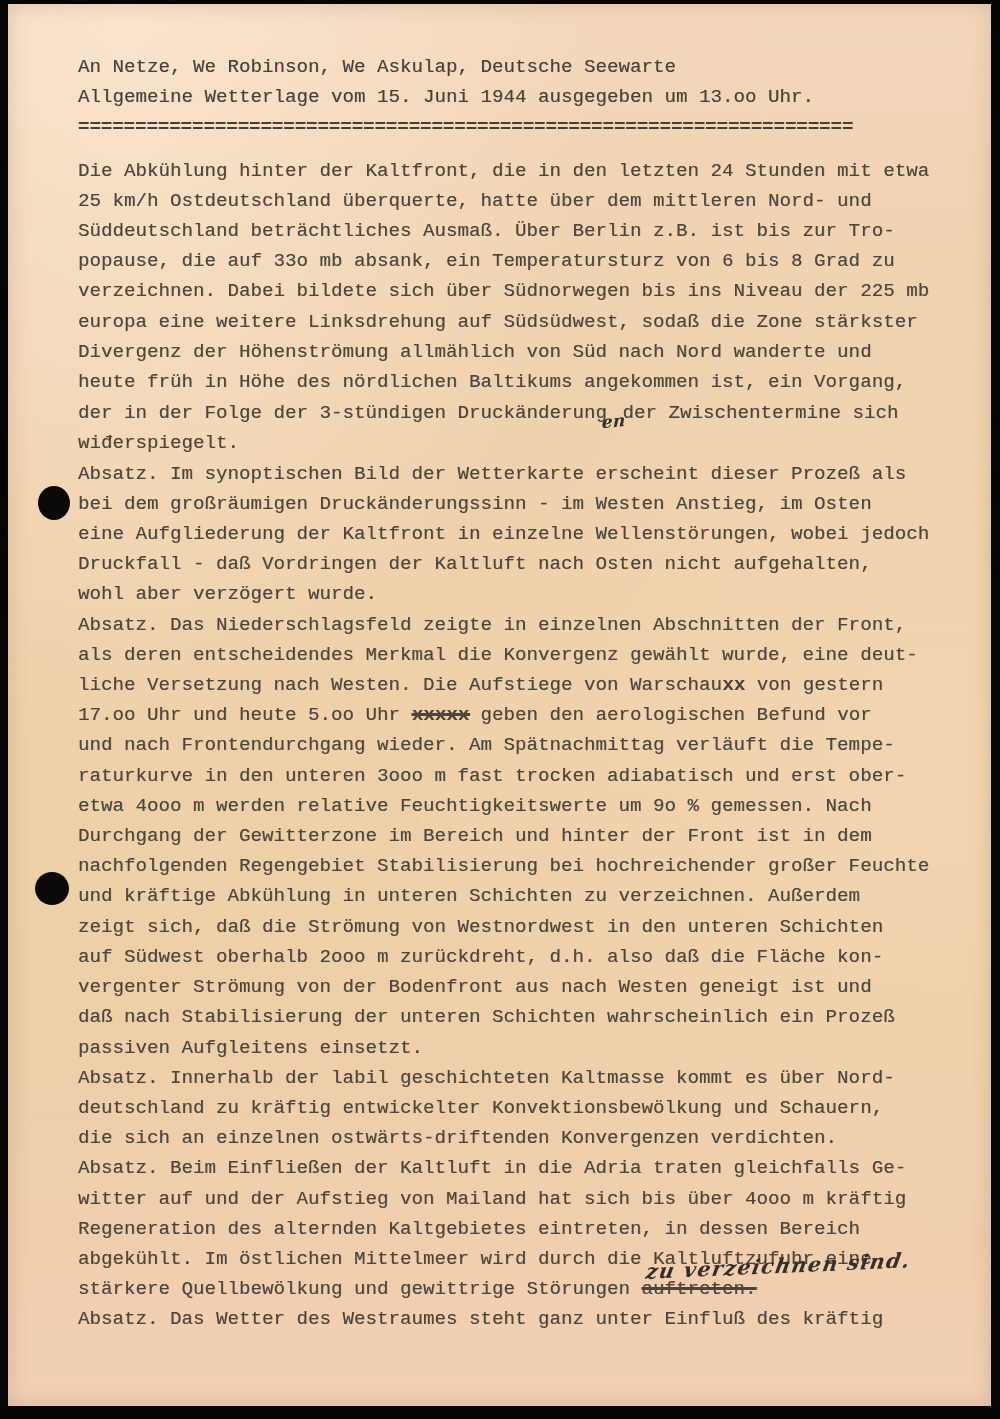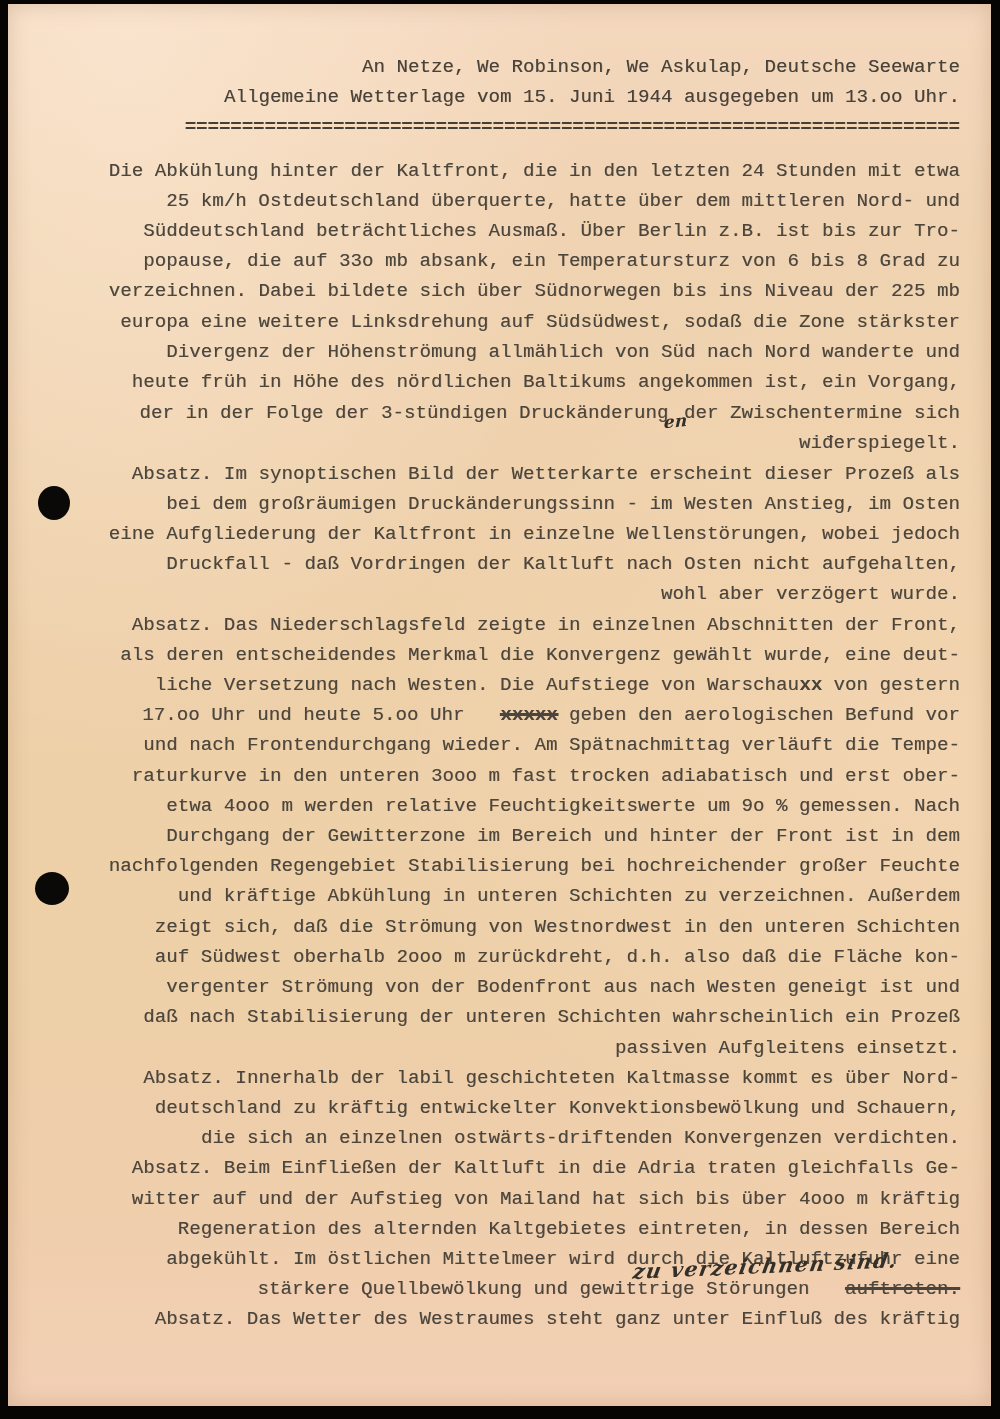--- a/index.html
+++ b/index.html
@@ -15,42 +15,40 @@
     left:8px; top:4px;
     width:983px; height:1402px;
     background:
       radial-gradient(ellipse at 12% 2%, rgba(255,238,219,0.55), rgba(255,238,219,0) 38%),
       radial-gradient(ellipse at 95% 55%, rgba(255,230,200,0.25), rgba(255,230,200,0) 45%),
       linear-gradient(180deg, #f4d8be 0%, #f0d3b2 15%, #eed0a9 45%, #edcfa8 72%, #f0ceae 90%, #f2d0b5 100%);
     box-shadow: inset 0 0 22px rgba(110,70,40,0.20);
   }
   .content {
     position:absolute;
-    left:57px; top:48px;
+    left:70px; top:48px;
     width:895px;
     font-size:19px;
     line-height:30.2px;
     color:#4b453c;
     text-shadow: 0.5px 0 0 rgba(75,69,60,0.45);
     letter-spacing:0.1px;
-    text-align:right;
   }
   .ln { white-space:pre; }
   .hdr { color:#474138; }
   .sep {
     font-weight:bold;
     letter-spacing:0;
     color:#453f36;
   }
   .spacer { height:13px; }
   .strike {
     text-decoration:line-through;
     text-decoration-thickness:2.5px;
     text-decoration-color:#4b453c;
-    margin-left:24px;
   }
   .overtype {
     font-weight:normal;
     text-shadow: 1px 0 0 #4b453c, 0.5px 0 0 rgba(75,69,60,0.8);
   }
   .rel { position:relative; }
   .hand {
     font-family:"DejaVu Serif", serif;
     font-style:italic;
     font-weight:600;

